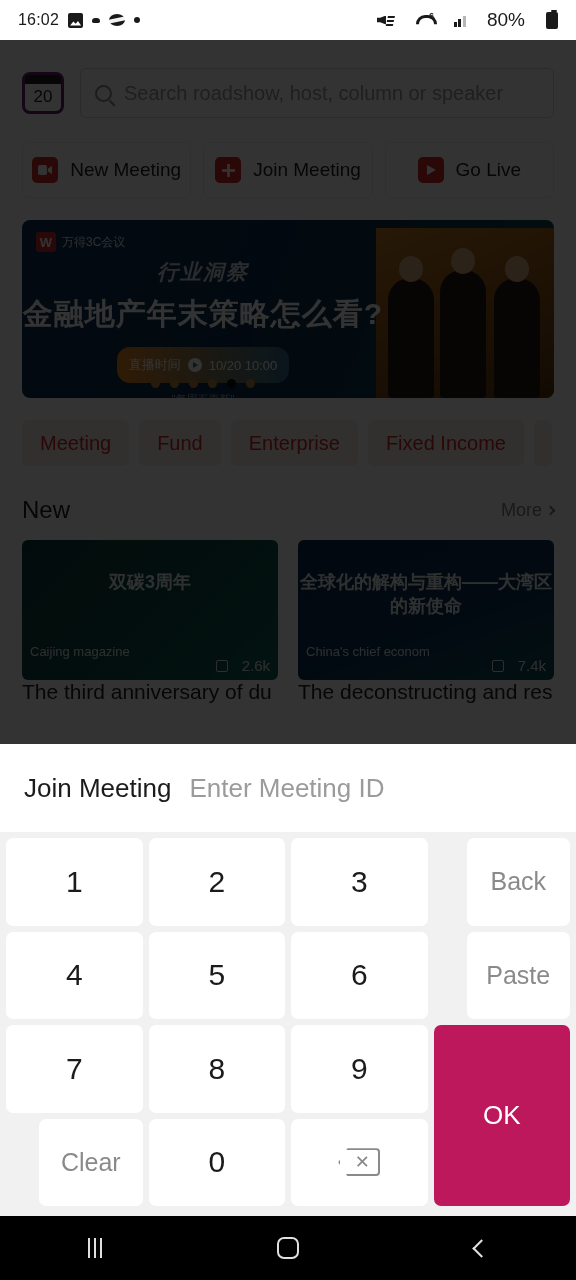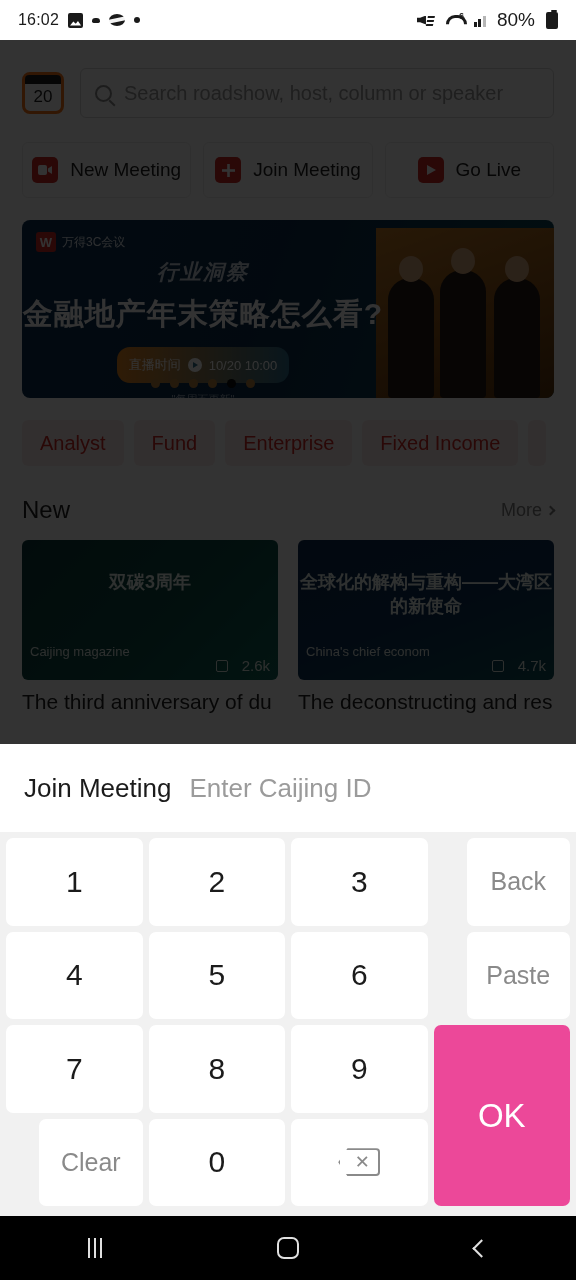--- a/index.html
+++ b/index.html
@@ -12,21 +12,21 @@
   }
 
   
   .status-bar{
     position:absolute; top:0; left:0; width:576px; height:40px;
     background:#ffffff; display:flex; align-items:center;
     justify-content:space-between; padding:0 18px;
   }
   .sb-left{ display:flex; align-items:center; gap:9px; }
   .sb-time{ font-size:16px; color:#1a1a1a; letter-spacing:.2px; }
-  .sb-right{ display:flex; align-items:center; gap:11px; }
+  .sb-right{ display:flex; align-items:center; gap:21px; }
   .sb-batt-text{ font-size:19px; color:#1a1a1a; }
   .ico-img{ width:15px; height:15px; background:#1a1a1a; border-radius:2px; position:relative; }
   .ico-img::after{ content:""; position:absolute; left:2px; bottom:2px; width:11px; height:6px;
      background:#fff; clip-path:polygon(0 100%,30% 35%,52% 70%,72% 25%,100% 100%); }
   .ico-dot-sm{ width:8px; height:5px; background:#1a1a1a; border-radius:4px 4px 2px 2px; }
   .ico-saturn{ width:16px; height:12px; background:#1a1a1a; border-radius:50%; position:relative; }
   .ico-saturn::after{ content:""; position:absolute; left:-2px; top:4px; width:20px; height:4px;
      background:#fff; transform:rotate(-12deg); border-radius:2px; opacity:.95; }
   .ico-dot{ width:6px; height:6px; background:#1a1a1a; border-radius:50%; }
   .ico-mute{ width:17px; height:15px; position:relative; }
@@ -56,21 +56,21 @@
     background:#ffffff; overflow:hidden;
   }
   .scrim{
     position:absolute; top:40px; left:0; width:576px; height:705px;
     background:rgba(0,0,0,.80); z-index:40; pointer-events:none;
   }
 
   
   .search-row{ display:flex; align-items:center; gap:16px; padding:28px 22px 0 22px; }
   .cal-icon{
-    width:42px; height:42px; border:3px solid #f97316; border-radius:8px;
+    width:42px; height:42px; border:3px solid #701a75; border-radius:8px;
     display:flex; align-items:flex-end; justify-content:center; position:relative; flex:0 0 auto;
   }
   .cal-icon::before{ content:""; position:absolute; top:0; left:0; right:0; height:9px; background:#1f1f1f; border-radius:4px 4px 0 0; }
   .cal-num{ font-size:17px; color:#1f1f1f; line-height:1; padding-bottom:6px; }
   .search-box{
     flex:1; height:50px; border:1px solid #d8d8d8; border-radius:6px;
     display:flex; align-items:center; gap:12px; padding:0 14px;
   }
   .mag{ width:17px; height:17px; border:2px solid #8e8e8e; border-radius:50%; position:relative; flex:0 0 auto; }
   .mag::after{ content:""; position:absolute; right:-6px; bottom:-4px; width:8px; height:2px; background:#8e8e8e; transform:rotate(45deg); }
@@ -137,38 +137,38 @@
   .card-thumb{ height:140px; border-radius:6px; position:relative; overflow:hidden; }
   .card-thumb.c1{ background:linear-gradient(135deg,#0c3a3c 0%,#0a4a42 55%,#0f6256 100%); }
   .card-thumb.c2{ background:linear-gradient(160deg,#0e2a50 0%,#0d2f55 50%,#0d4e55 100%); }
   .ct-main{ position:absolute; left:0; right:0; top:30px; text-align:center; color:#eaf3ef;
      font-size:18px; font-weight:bold; }
   .ct-foot{ position:absolute; left:8px; right:8px; bottom:6px; display:flex;
      align-items:center; justify-content:space-between; }
   .ct-name{ font-size:13px; color:#dfe8e4; }
   .ct-likes{ font-size:15px; color:#dfe8e4; display:flex; align-items:center; gap:14px;margin-top:28px; }
   .thumbup{ width:12px; height:12px; border:1.5px solid #dfe8e4; border-radius:2px; }
-  .card-title{ margin-top:10px; font-size:21px; color:#1f1f1f; white-space:nowrap; overflow:hidden; }
+  .card-title{ font-size:21px; color:#1f1f1f; white-space:nowrap; overflow:hidden; }
 
   
   .modal{
     position:absolute; left:0; bottom:64px; width:576px; height:472px;
     background:#ffffff; z-index:60;
   }
   .modal-head{ height:88px; display:flex; align-items:center; gap:18px; padding:0 24px; }
   .mh-title{ font-size:26px; color:#1b1b1b; }
   .mh-input{ font-size:26px; color:#9b9b9b; }
 
   .keypad{ background:#f1f1f1; padding:6px 6px 10px 6px; display:grid;
      grid-template-columns:repeat(4,1fr); grid-template-rows:repeat(4,1fr);
      gap:6px; height:384px; }
   .key{ background:#ffffff; border-radius:7px; display:flex; align-items:center;
      justify-content:center; font-size:30px; color:#1b1b1b; }
   .key.word{ font-size:25px; color:#8a8a8a;margin-left:33px; }
-  .key.ok{ grid-column:4; grid-row:3 / span 2; background:#ec4899; color:#ffffff; font-size:33px; }
+  .key.ok{ grid-column:4; grid-row:3 / span 2; background:#be185d; color:#ffffff; font-size:26px; }
   .bksp{ width:42px; height:28px; border:2px solid #8a8a8a; border-radius:4px; position:relative;
      clip-path:polygon(22% 0,100% 0,100% 100%,22% 100%,0 50%); display:flex;
      align-items:center; justify-content:center; }
   .bksp span{ font-size:18px; color:#8a8a8a; line-height:1; margin-left:6px; }
 
   
   .navbar{ position:absolute; left:0; bottom:0; width:576px; height:64px; background:#000000;
      display:flex; align-items:center; justify-content:space-around; z-index:70; }
   .nv-recent{ display:flex; gap:4px; }
   .nv-recent i{ width:2px; height:20px; background:#e0e0e0; display:block; }
@@ -265,21 +265,21 @@
       <span class="bn-dot"></span>
         <span class="bn-dot"></span>
         <span class="bn-dot"></span>
       <span class="bn-dot"></span>
         <span class="bn-dot on"></span>
         <span class="bn-dot"></span>
     </div>
   </div>
 
   <div class="chips">
-    <div class="chip">Analyst</div>
+    <div class="chip">Meeting</div>
     <div class="chip">Fund</div>
     <div class="chip">Enterprise</div>
     <div class="chip">Fixed Income</div>
     <div class="chip cut"></div>
   </div>
 
   <div class="sec-head">
     <span class="sec-title">New</span>
     <span class="sec-more">
       <span>More</span>
@@ -301,35 +301,35 @@
       </div>
       <div class="card-title">The third anniversary of du</div>
     </div>
     <div class="card">
       <div class="card-thumb c2">
         <div class="ct-main">全球化的解构与重构——大湾区的新使命</div>
         <div class="ct-foot">
           <span class="ct-name">China's chief econom</span>
           <span class="ct-likes">
             <i class="thumbup"></i>
-            <span>4.7k</span>
+            <span>7.4k</span>
           </span>
         </div>
       </div>
       <div class="card-title">The deconstructing and res</div>
     </div>
   </div>
 </div>
 
 <div class="scrim"></div>
 
 <div class="modal">
   <div class="modal-head">
     <span class="mh-title">Join Meeting</span>
-    <span class="mh-input">Enter Caijing ID</span>
+    <span class="mh-input">Enter Meeting ID</span>
   </div>
 
   <div class="keypad">
     <div class="key">1</div>
     <div class="key">2</div>
     <div class="key">3</div>
     <div class="key word">Back</div>
 
     <div class="key">4</div>
     <div class="key">5</div>

